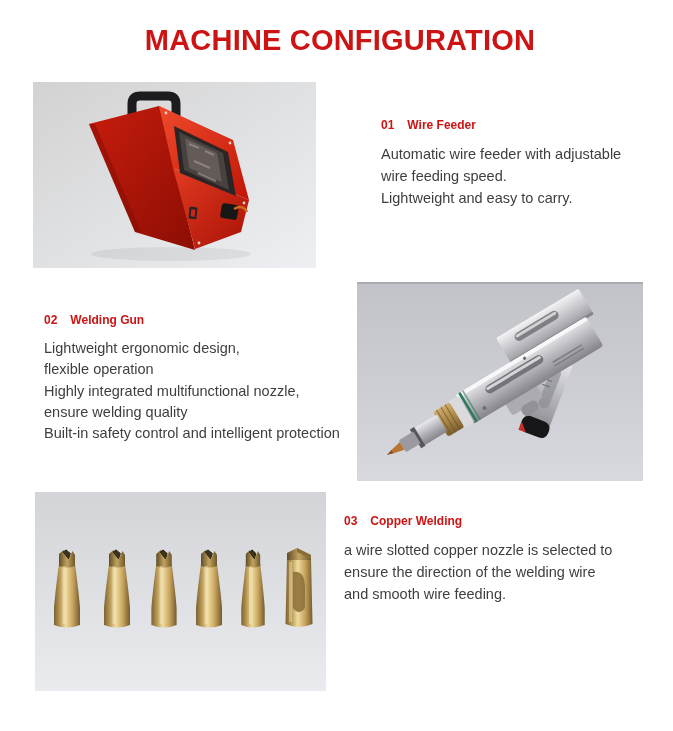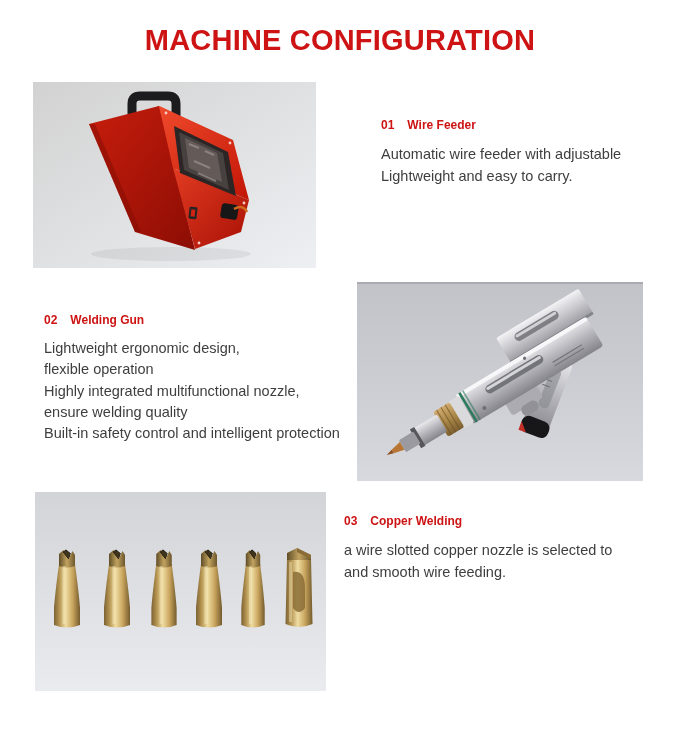--- a/index.html
+++ b/index.html
@@ -90,20 +90,21 @@
     <circle cx="166" cy="161" r="1.4" fill="#f2cdc4"></circle>
   </svg>
 </div>
 
 <div class="sec" id="sec1">
   <div class="sec-heading">
     <span class="num">01</span><span>Wire Feeder</span>
   </div>
   <div class="sec-body">
     <div class="line">Automatic wire feeder with adjustable</div>
+    <div class="line">wire feeding speed.</div>
     <div class="line">Lightweight and easy to carry.</div>
   </div>
 </div>
 
 <div class="sec" id="sec2">
   <div class="sec-heading">
     <span class="num">02</span><span>Welding Gun</span>
   </div>
   <div class="sec-body">
     <div class="line">Lightweight ergonomic design,</div>
@@ -226,15 +227,16 @@
     </g>
   </svg>
 </div>
 
 <div class="sec" id="sec3">
   <div class="sec-heading">
     <span class="num">03</span><span>Copper Welding</span>
   </div>
   <div class="sec-body">
     <div class="line">a wire slotted copper nozzle is selected to</div>
+    <div class="line">ensure the direction of the welding wire</div>
     <div class="line">and smooth wire feeding.</div>
   </div>
 </div>
 
 </body></html>

